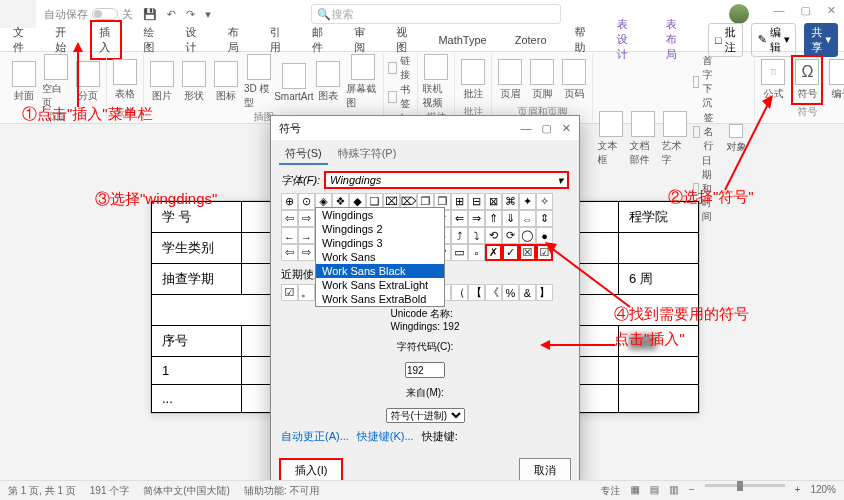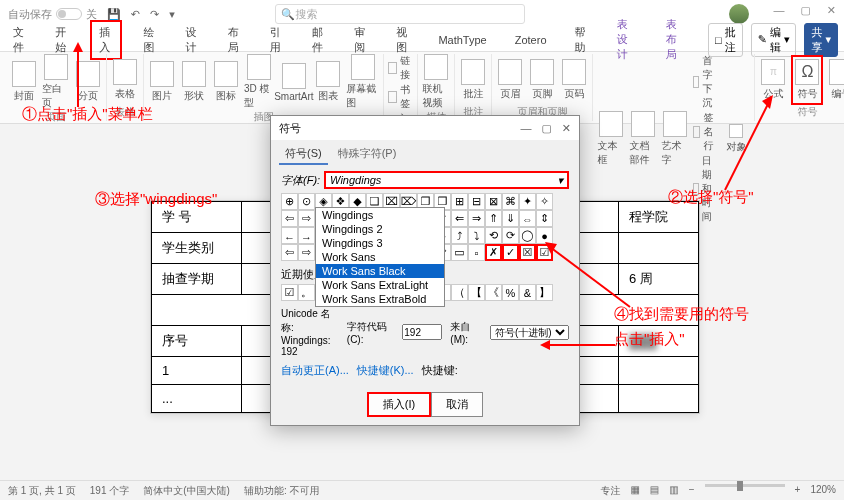--- a/index.html
+++ b/index.html
@@ -1,17 +1,17 @@
 <!DOCTYPE html>
 <html><head>
 <meta charset="utf-8">
 <style>
 * { margin: 0; padding: 0; box-sizing: border-box; font-family: "Microsoft YaHei", Arial, sans-serif; }
 body { background: #f3f3f3; width: 844px; height: 500px; overflow: hidden; position: relative; font-size: 11px; }
-.titlebar { height: 28px; background: #fff; display: flex; align-items: center; padding: 0 8px; color: #888; }
+.titlebar { height: 28px; background: #fff; display: flex; align-items: center; padding: 0 8px; color: #888; margin-left: 36px; }
 .titlebar .autosave { display: flex; align-items: center; gap: 4px; }
 .titlebar .toggle { width: 26px; height: 12px; border: 1px solid #ccc; border-radius: 6px; position: relative; }
 .titlebar .toggle::after { content: ""; position: absolute; width: 8px; height: 8px; background: #ccc; border-radius: 50%; left: 1px; top: 1px; }
 .titlebar .qat { display: flex; gap: 10px; margin-left: 10px; color: #666; }
 .titlebar .search { margin-left: 100px; width: 250px; height: 20px; border: 1px solid #ddd; border-radius: 3px; padding: 0 6px; color: #aaa; display: flex; align-items: center; }
 .titlebar .wincontrols { margin-left: auto; display: flex; gap: 16px; color: #888; }
 .titlebar .avatar { width: 20px; height: 20px; border-radius: 50%; background: linear-gradient(#8a6, #574); margin-right: 8px; }
 .tabs { height: 24px; background: #fff; display: flex; align-items: center; padding: 0 6px; gap: 14px; border-bottom: 1px solid #e0e0e0; }
 .tabs .tab { padding: 3px 7px; color: #444; cursor: pointer; }
 .tabs .tab.active { border: 2px solid red; }
@@ -43,25 +43,25 @@
 .dialog .fontsel { border: 2px solid red; flex: 1; height: 18px; background: #fff; display: flex; align-items: center; padding: 0 4px; position: relative; }
 .dialog .dropdown { position: absolute; top: 42px; left: 44px; width: 130px; background: #fff; border: 1px solid #888; font-size: 11px; z-index: 5; }
 .dialog .dropdown .opt { padding: 1px 6px; }
 .dialog .dropdown .opt.sel { background: #0a64c8; color: #fff; }
 .symgrid { display: grid; grid-template-columns: repeat(16, 17px); grid-auto-rows: 17px; gap: 0; margin-top: 4px; }
 .symgrid .c { border: 1px solid #ccc; display: flex; align-items: center; justify-content: center; font-size: 11px; background: #fff; }
 .symgrid .c.hl { border: 2px solid red; }
 .dialog .recent { font-size: 11px; margin-top: 6px; }
 .dialog .rgrid { display: grid; grid-template-columns: repeat(16, 17px); grid-auto-rows: 17px; margin-top: 2px; }
 .dialog .rgrid .c { border: 1px solid #ccc; display: flex; align-items: center; justify-content: center; font-size: 11px; background: #fff; }
-.dialog .info { font-size: 10px; margin-top: 6px; display: flex; gap: 8px; align-items: center; }
+.dialog .info { font-size: 10px; margin-top: 6px; display: flex; gap: 8px; align-items: center; flex-direction: column; }
 .dialog .info input { width: 40px; height: 16px; font-size: 10px; }
 .dialog .btns { display: flex; gap: 8px; margin-top: 6px; font-size: 11px; }
 .dialog .btns .link { color: #0066cc; }
-.dialog .footer { display: flex; justify-content: center; gap: 0; padding: 8px; }
+.dialog .footer { display: flex; justify-content: space-between; gap: 0; padding: 8px; }
 .dialog .footer button { padding: 3px 14px; font-size: 11px; border: 1px solid #888; background: #fdfdfd; }
 .dialog .footer button.hl { border: 2px solid red; }
 .annot { position: absolute; color: red; font-size: 15px; font-weight: 500; pointer-events: none; }
 .arrow { position: absolute; pointer-events: none; }
 .statusbar { position: absolute; bottom: 0; left: 0; right: 0; height: 20px; background: #f3f3f3; border-top: 1px solid #ddd; display: flex; align-items: center; padding: 0 8px; font-size: 10px; color: #666; gap: 14px; }
 .statusbar .right { margin-left: auto; display: flex; gap: 10px; }
 .statusbar .slider { width: 80px; height: 3px; background: #ccc; position: relative; }
 .statusbar .slider::after { content: ""; position: absolute; width: 6px; height: 10px; background: #888; left: 40%; top: -3px; }
 </style>
 </head>

